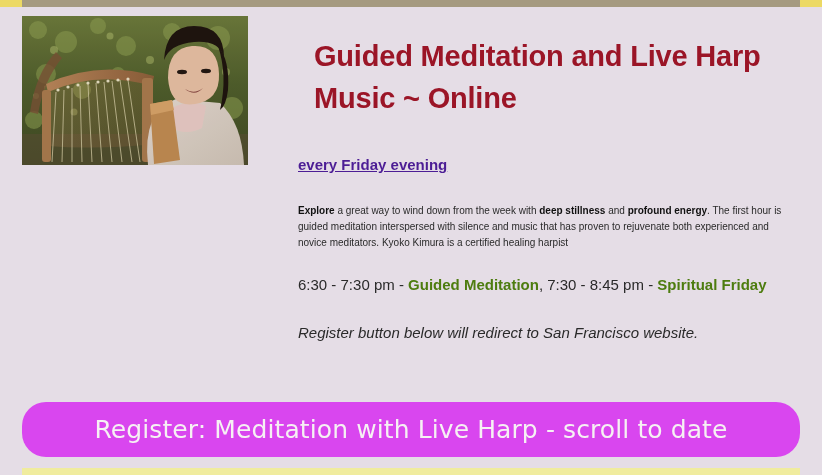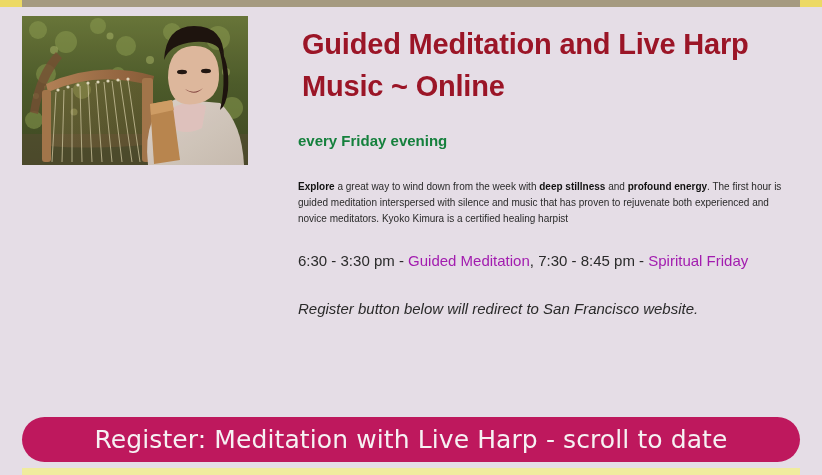--- a/index.html
+++ b/index.html
@@ -68,73 +68,74 @@
     height: 149px;
   }
 
   .event-copy {
     position: absolute;
     left: 298px; top: 0;
     width: 492px;
   }
 
   .event-title {
-    margin: 4px;
+    margin: 16px;
     padding: 12px 0 0 0;
     color: #9b1527;
     font-size: 29px;
     line-height: 42px;
     font-weight: bold;
     letter-spacing: -0.2px;
   }
 
   .event-when {
     margin: 0;
     padding: 19px 0 0 0;
     font-size: 15px;
     line-height: 22px;
     font-weight: bold;
-    color: #15803d;
+    color: #4c1d95;
+    text-decoration: underline;
   }
 
   .event-body {
     margin: 0;
     padding: 27px 0 0 0;
     font-size: 10px;
     line-height: 16px;
     color: #2a2a2a;
   }
   .event-body b { color: #111; font-weight: bold; }
 
   .event-schedule {
     margin: 0;
     padding: 22px 0 0 0;
     font-size: 15px;
     line-height: 24px;
     color: #2a2a2a;
   }
-  .event-schedule b { color: #a21caf; font-weight: normal; }
+  .event-schedule b { color: #4d7c0f; font-weight: bold; }
 
   .event-note {
     margin: 0;
     padding: 24px 0 0 0;
     font-size: 15px;
     line-height: 24px;
     color: #2a2a2a;
     font-style: italic;
   }
 
   
   .register-button {
     position: absolute;
     left: 22px;
-    top: 410px;
+    top: 395px;
     width: 778px;
-    height: 45px;
-    background: #be185d;
+    height: 55px;
+    background: #d946ef;
     border: none;
     border-radius: 24px;
     color: #f6f1f3;
     font-family: "DejaVu Sans", sans-serif;
     font-size: 25px;
     font-weight: normal;
     letter-spacing: 0.1px;
     text-align: center;
     cursor: pointer;
     padding: 0;
@@ -247,21 +248,21 @@
     <div class="event-copy">
 
       <h1 class="event-title">Guided Meditation and Live Harp Music ~ Online</h1>
 
       <div class="event-when">
         <div>every Friday evening</div>
       </div>
 
       <p class="event-body"><b>Explore</b><span> a great way to wind down from the week with </span><b>deep stillness</b><span> and </span><b>profound energy</b><span>. The first hour is guided meditation interspersed with silence and music that has proven to rejuvenate both experienced and novice meditators. Kyoko Kimura is a certified healing harpist</span></p>
 
-      <p class="event-schedule"><span>6:30 - 3:30 pm - </span><b>Guided Meditation</b><span>, </span><span>7:30 - 8:45 pm - </span><b>Spiritual Friday</b></p>
+      <p class="event-schedule"><span>6:30 - 7:30 pm - </span><b>Guided Meditation</b><span>, </span><span>7:30 - 8:45 pm - </span><b>Spiritual Friday</b></p>
 
       <p class="event-note">Register button below will redirect to San Francisco website.</p>
 
     </div>
   </div>
 
   <button class="register-button">Register: Meditation with Live Harp - scroll to date</button>
 
 </div>
 

